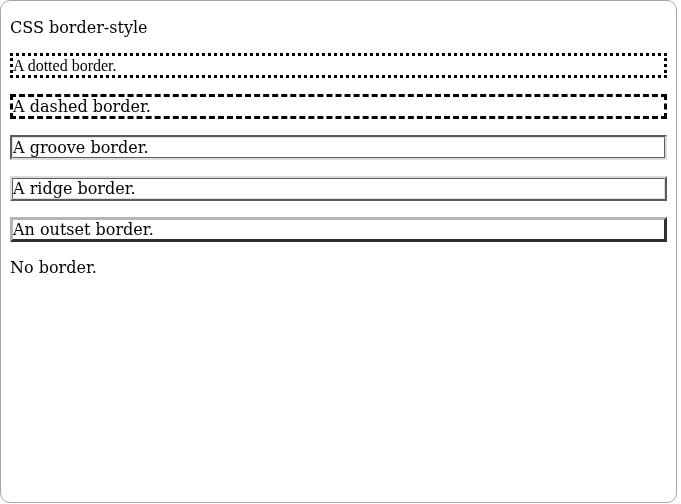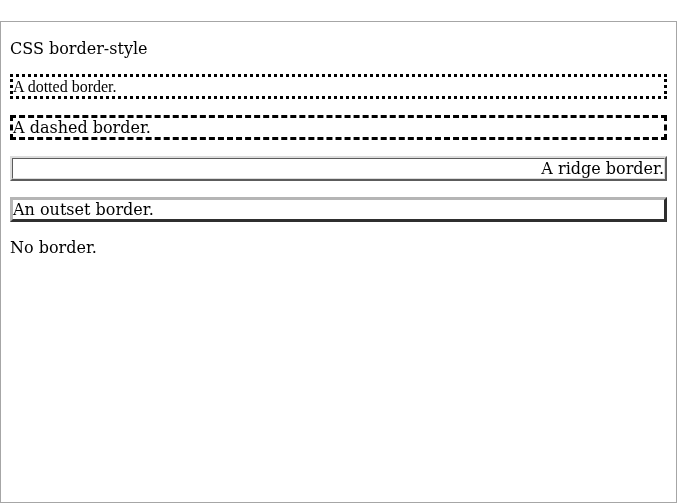--- a/index.html
+++ b/index.html
@@ -10,44 +10,43 @@
     background: #ffffff;
     overflow: hidden;
     font-family: "DejaVu Serif", serif;
     font-size: 16px;
     color: #000000;
   }
   .frame {
     position: absolute;
     top: 0; left: 0; bottom: 1px; right: 4px;
     border: 1px solid #a6a6a6;
-    border-radius: 0;
+    border-radius: 10px;
     overflow: hidden;
-    margin-top: 21px;
   }
   .page {
     padding: 1px 9px 0 9px;
   }
   .page p {
     margin: 16px 0;
     line-height: 19px;
   }
   
   .b-dotted { border: 3px dotted #000; font-family: Liberation Serif, serif; }
   .b-dashed { border: 3px dashed #000; }
   .b-solid  { border: 3px solid  #000; }
   .b-double { border: 3px double #000; }
   
   .b-inset  { border: 3px solid; border-color: #2f2f2f #b5b5b5 #b5b5b5 #2f2f2f; }
   .b-outset { border: 3px solid; border-color: #b5b5b5 #2f2f2f #2f2f2f #b5b5b5; }
   
   .b-groove { border: 2px solid; border-color: #5c5c5c #dcdcdc #dcdcdc #5c5c5c; }
   .b-groove > .inner { display: block; border: 1px solid; border-color: #dcdcdc #5c5c5c #5c5c5c #dcdcdc; }
   .b-ridge  { border: 2px solid; border-color: #dcdcdc #5c5c5c #5c5c5c #dcdcdc; }
-  .b-ridge > .inner { display: block; border: 1px solid; border-color: #5c5c5c #dcdcdc #dcdcdc #5c5c5c; text-align: right; }
+  .b-ridge > .inner { display: block; border: 1px solid; border-color: #5c5c5c #dcdcdc #dcdcdc #5c5c5c; }
   .b-none, .b-hidden { border: none; }
   .b-mixed {
     border-width: 3px;
     border-style: dotted dashed solid double;
     border-color: #000;
   }
 </style>
 </head>
 <body>
 
@@ -56,20 +55,23 @@
     <div class="page">
 
       <p>CSS border-style</p>
 
       <p class="b-dotted">A dotted border.</p>
 
       <p class="b-dashed">A dashed border.</p>
 
 
 
+      <p class="b-groove">
+          <span class="inner">A groove border.</span>
+        </p>
 
       <p class="b-ridge">
           <span class="inner">A ridge border.</span>
         </p>
 
 
       <p class="b-outset">An outset border.</p>
 
       <p class="b-none">No border.</p>
 

